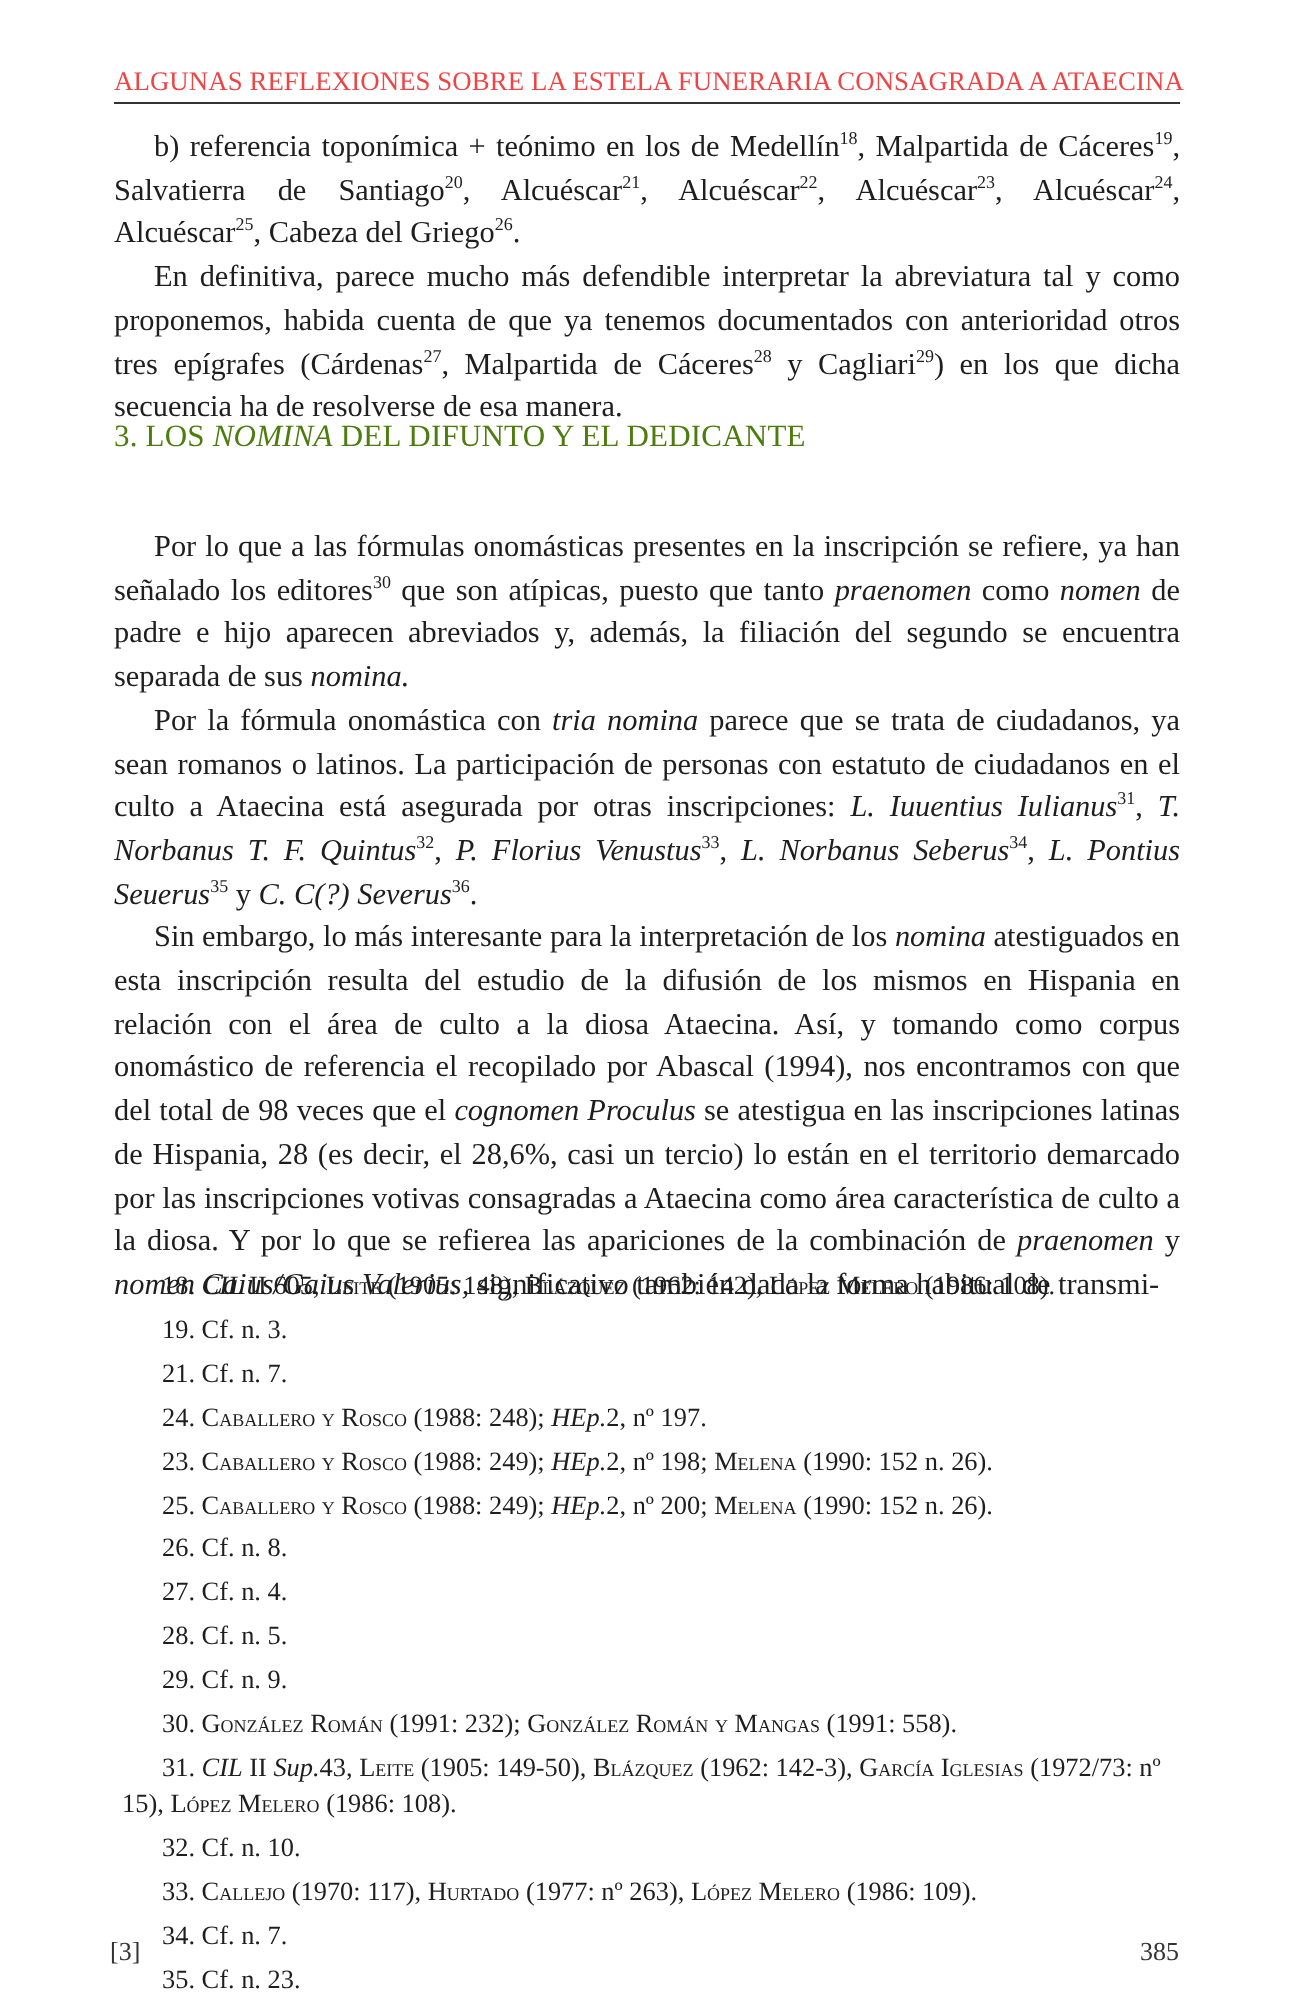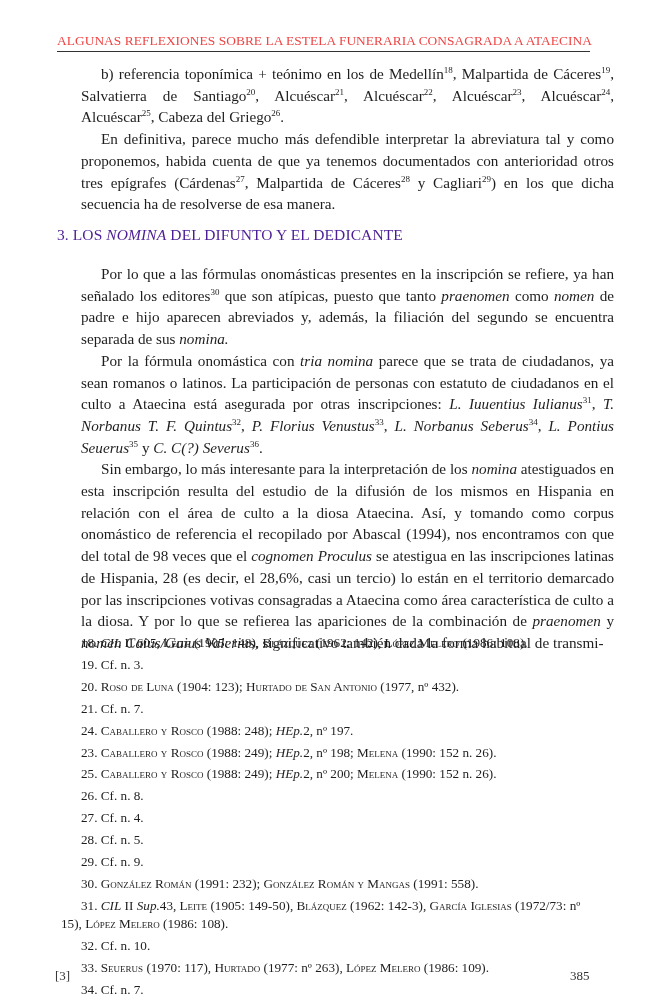--- a/index.html
+++ b/index.html
@@ -3,24 +3,24 @@
 <meta charset="utf-8">
 <style>
   html, body { margin: 0; padding: 0; background: #ffffff; }
   body { width: 645px; height: 1000px; position: relative; overflow: hidden;
          font-family: "Liberation Serif", "DejaVu Serif", serif; color: #1e1e1e; }
   .running-head { position: absolute; left: 57px; top: 33px; width: 533px;
          font-size: 13.4px; letter-spacing: 0.05px; text-align: center;
          white-space: nowrap; color: #ef4444; padding-bottom: 2px;
          border-bottom: 1px solid #333; line-height: 16px; }
   .body-text { position: absolute; left: 57px; top: 63px; width: 533px;
-         font-size: 15.2px; line-height: 21.7px; text-align: justify; margin-left: 24px; }
+         font-size: 15.2px; line-height: 21.7px; text-align: justify; }
   .body-text p { margin: 0; text-indent: 20px; }
-  .section-title { position: absolute; left: 57px; top: 226px; font-size: 15.5px;
-         color: #4c1d95; letter-spacing: 0.1px; white-space: nowrap; }
+  .section-title { position: absolute; left: 57px; top: 210px; font-size: 15.5px;
+         color: #4d7c0f; letter-spacing: 0.1px; white-space: nowrap; }
   .section2 { top: 263px; }
   .it { font-style: italic; }
   .sup { font-size: 9px; vertical-align: 6px; line-height: 0; }
   .sc { font-variant: small-caps; }
   .footnotes { position: absolute; left: 57px; top: 630px; width: 540px;
          font-size: 13.2px; line-height: 17.9px; }
   .fn { margin: 4px; text-indent: 20px; }
   .folio { position: absolute; top: 968px; font-size: 13px; color: #333; }
   .folio-left { left: 55px; }
   .folio-right { left: 570px; }
@@ -39,32 +39,31 @@
 
 <div class="body-text section2">
     <p><span>Por lo que a las fórmulas onomásticas presentes en la inscripción se refiere, ya han señalado los editores</span><sup class="sup">30</sup><span> que son atípicas, puesto que tanto </span><span class="it">praenomen</span><span> como </span><span class="it">nomen</span><span> de padre e hijo aparecen abreviados y, además, la filiación del segundo se encuentra separada de sus </span><span class="it">nomina.</span></p>
     <p><span>Por la fórmula onomástica con </span><span class="it">tria nomina</span><span> parece que se trata de ciudadanos, ya sean romanos o latinos. La participación de personas con estatuto de ciudadanos en el culto a Ataecina está asegurada por otras inscripciones: </span><span class="it">L. Iuuentius Iulianus</span><sup class="sup">31</sup><span>, </span><span class="it">T. Norbanus T. F. Quintus</span><sup class="sup">32</sup><span>, </span><span class="it">P. Florius Venustus</span><sup class="sup">33</sup><span>, </span><span class="it">L. Norbanus Seberus</span><sup class="sup">34</sup><span>, </span><span class="it">L. Pontius Seuerus</span><sup class="sup">35</sup><span> y </span><span class="it">C. C(?) Severus</span><sup class="sup">36</sup><span>.</span></p>
     <p><span>Sin embargo, lo más interesante para la interpretación de los </span><span class="it">nomina</span><span> atestiguados en esta inscripción resulta del estudio de la difusión de los mismos en Hispania en relación con el área de culto a la diosa Ataecina. Así, y tomando como corpus onomástico de referencia el recopilado por Abascal (1994), nos encontramos con que del total de 98 veces que el </span><span class="it">cognomen Proculus</span><span> se atestigua en las inscripciones latinas de Hispania, 28 (es decir, el 28,6%, casi un tercio) lo están en el territorio demarcado por las inscripciones votivas consagradas a Ataecina como área característica de culto a la diosa. Y por lo que se refierea las apariciones de la combinación de </span><span class="it">praenomen</span><span> y </span><span class="it">nomen Caius/Gaius Valerius,</span><span> significativo también dada la forma habitual de transmi-</span></p>
   </div>
 
 <div class="footnotes">
     <p class="fn"><span>18. </span><span class="it">CIL</span><span> II 605, </span><span class="sc">Leite</span><span> (1905: 148), </span><span class="sc">Blázquez</span><span> (1962: 142), </span><span class="sc">López Melero</span><span> (1986: 108).</span></p>
     <p class="fn"><span>19. Cf. n. 3.</span></p>
-    <p class="fn"><span>20. </span><span class="sc">Roso de Luna</span><span> (1904: 123); </span><span class="sc">Hurtado de San Antonio</span><span> (1977, nº 432).</span></p>
     <p class="fn"><span>21. Cf. n. 7.</span></p>
     <p class="fn"><span>24. </span><span class="sc">Caballero y Rosco</span><span> (1988: 248); </span><span class="it">HEp.</span><span>2, nº 197.</span></p>
     <p class="fn"><span>23. </span><span class="sc">Caballero y Rosco</span><span> (1988: 249); </span><span class="it">HEp.</span><span>2, nº 198; </span><span class="sc">Melena</span><span> (1990: 152 n. 26).</span></p>
     <p class="fn"><span>25. </span><span class="sc">Caballero y Rosco</span><span> (1988: 249); </span><span class="it">HEp.</span><span>2, nº 200; </span><span class="sc">Melena</span><span> (1990: 152 n. 26).</span></p>
     <p class="fn"><span>26. Cf. n. 8.</span></p>
     <p class="fn"><span>27. Cf. n. 4.</span></p>
     <p class="fn"><span>28. Cf. n. 5.</span></p>
     <p class="fn"><span>29. Cf. n. 9.</span></p>
     <p class="fn"><span>30. </span><span class="sc">González Román</span><span> (1991: 232); </span><span class="sc">González Román y Mangas</span><span> (1991: 558).</span></p>
     <p class="fn"><span>31. </span><span class="it">CIL</span><span> II </span><span class="it">Sup.</span><span>43, </span><span class="sc">Leite</span><span> (1905: 149-50), </span><span class="sc">Blázquez</span><span> (1962: 142-3), </span><span class="sc">García Iglesias</span><span> (1972/73: nº 15), </span><span class="sc">López Melero</span><span> (1986: 108).</span></p>
     <p class="fn"><span>32. Cf. n. 10.</span></p>
-    <p class="fn"><span>33. </span><span class="sc">Seuerus</span><span> (1970: 117), </span><span class="sc">Hurtado</span><span> (1977: nº 263), </span><span class="sc">López Melero</span><span> (1986: 109).</span></p>
+    <p class="fn"><span>33. </span><span class="sc">Callejo</span><span> (1970: 117), </span><span class="sc">Hurtado</span><span> (1977: nº 263), </span><span class="sc">López Melero</span><span> (1986: 109).</span></p>
     <p class="fn"><span>34. Cf. n. 7.</span></p>
     <p class="fn"><span>35. Cf. n. 23.</span></p>
     <p class="fn"><span>36. Cf. n. 25.</span></p>
   </div>
 
 <div class="folio folio-left">[3]</div>
 <div class="folio folio-right">385</div>
 
 </body></html>

